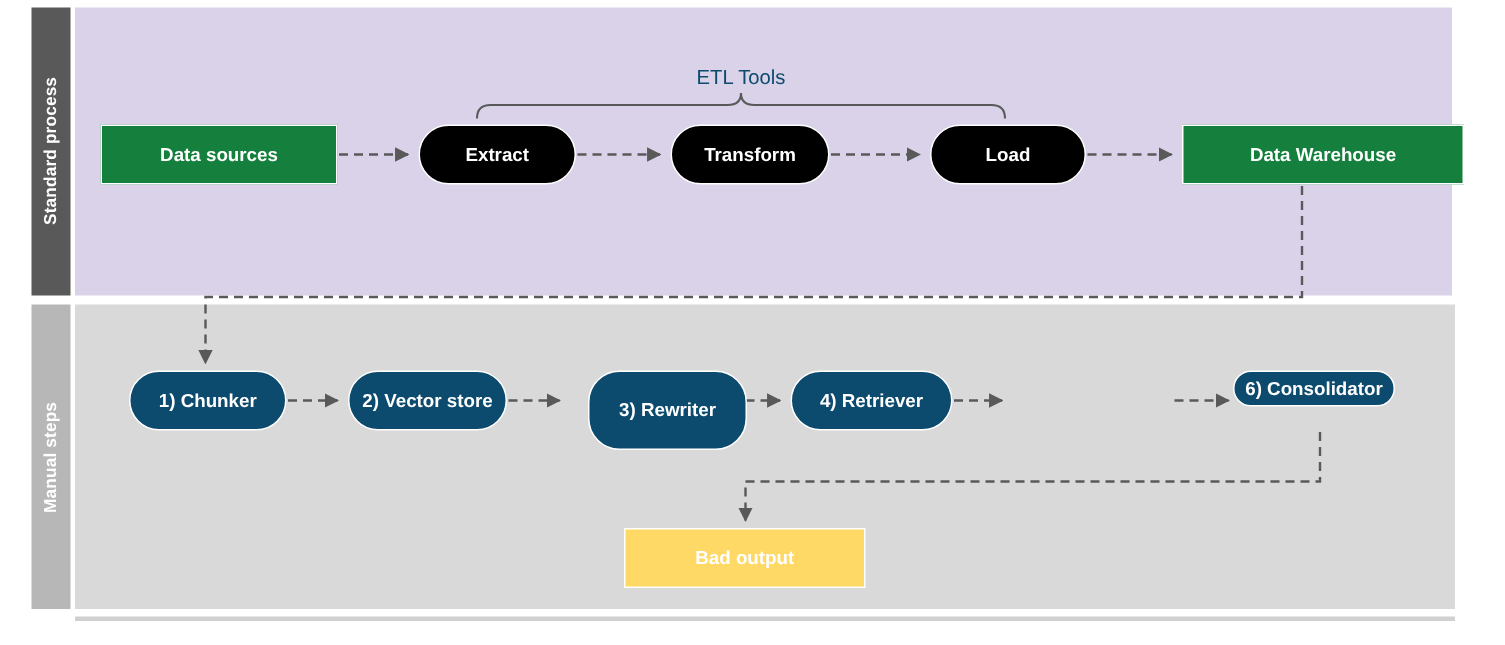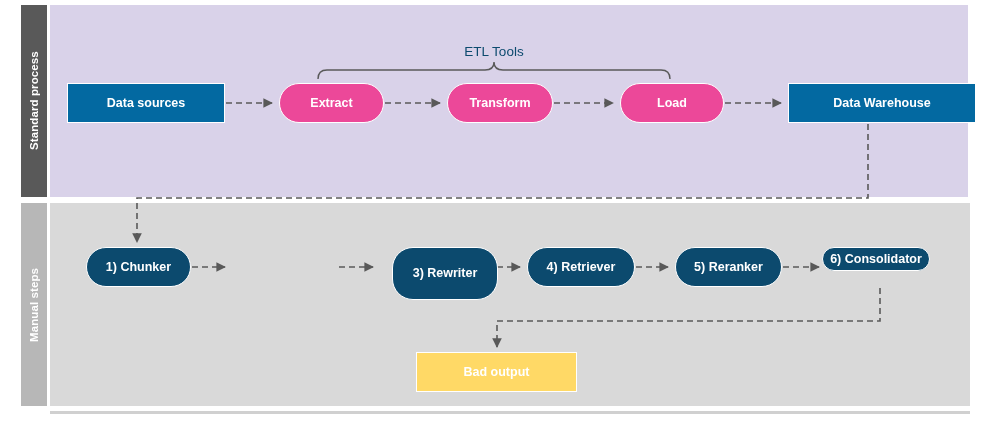--- a/index.html
+++ b/index.html
@@ -60,25 +60,25 @@
     align-items: center;
     justify-content: center;
     text-align: center;
     color: #ffffff;
     font-weight: bold;
     font-size: 12.5px;
     line-height: 1.15;
     padding: 2px 6px;
   }
   .node.rect {
-    background: #0369a1;
+    background: #15803d;
     border: 1.5px solid #ffffff;
   }
   .node.pill-purple {
-    background: #ec4899;
+    background: #000000;
     border: 1.5px solid #ffffff;
     border-radius: 21px;
   }
   .node.pill-gray {
     background: #0c4a6e;
     border: 1.5px solid #ffffff;
     border-radius: 21px;
   }
   .node.rect-yellow {
     background: #ffd966;
@@ -165,20 +165,20 @@
 
   <div id="etl-label">ETL Tools</div>
 
   <div id="n-data-sources" class="node rect">Data sources</div>
   <div id="n-extract" class="node pill-purple">Extract</div>
   <div id="n-load" class="node pill-purple">Load</div>
   <div id="n-transform" class="node pill-purple">Transform</div>
   <div id="n-warehouse" class="node rect">Data Warehouse</div>
 
   <div id="n-chunker" class="node pill-gray">1) Chunker</div>
+  <div id="n-vector" class="node pill-gray">2) Vector store</div>
   <div id="n-rewriter" class="node pill-gray">3) Rewriter</div>
   <div id="n-retriever" class="node pill-gray">4) Retriever</div>
-  <div id="n-reranker" class="node pill-gray">5) Reranker</div>
   <div id="n-consolidator" class="node pill-gray">6) Consolidator</div>
 
   <div id="n-bad-output" class="node rect-yellow">Bad output</div>
 
 </div>
 
 </body></html>

